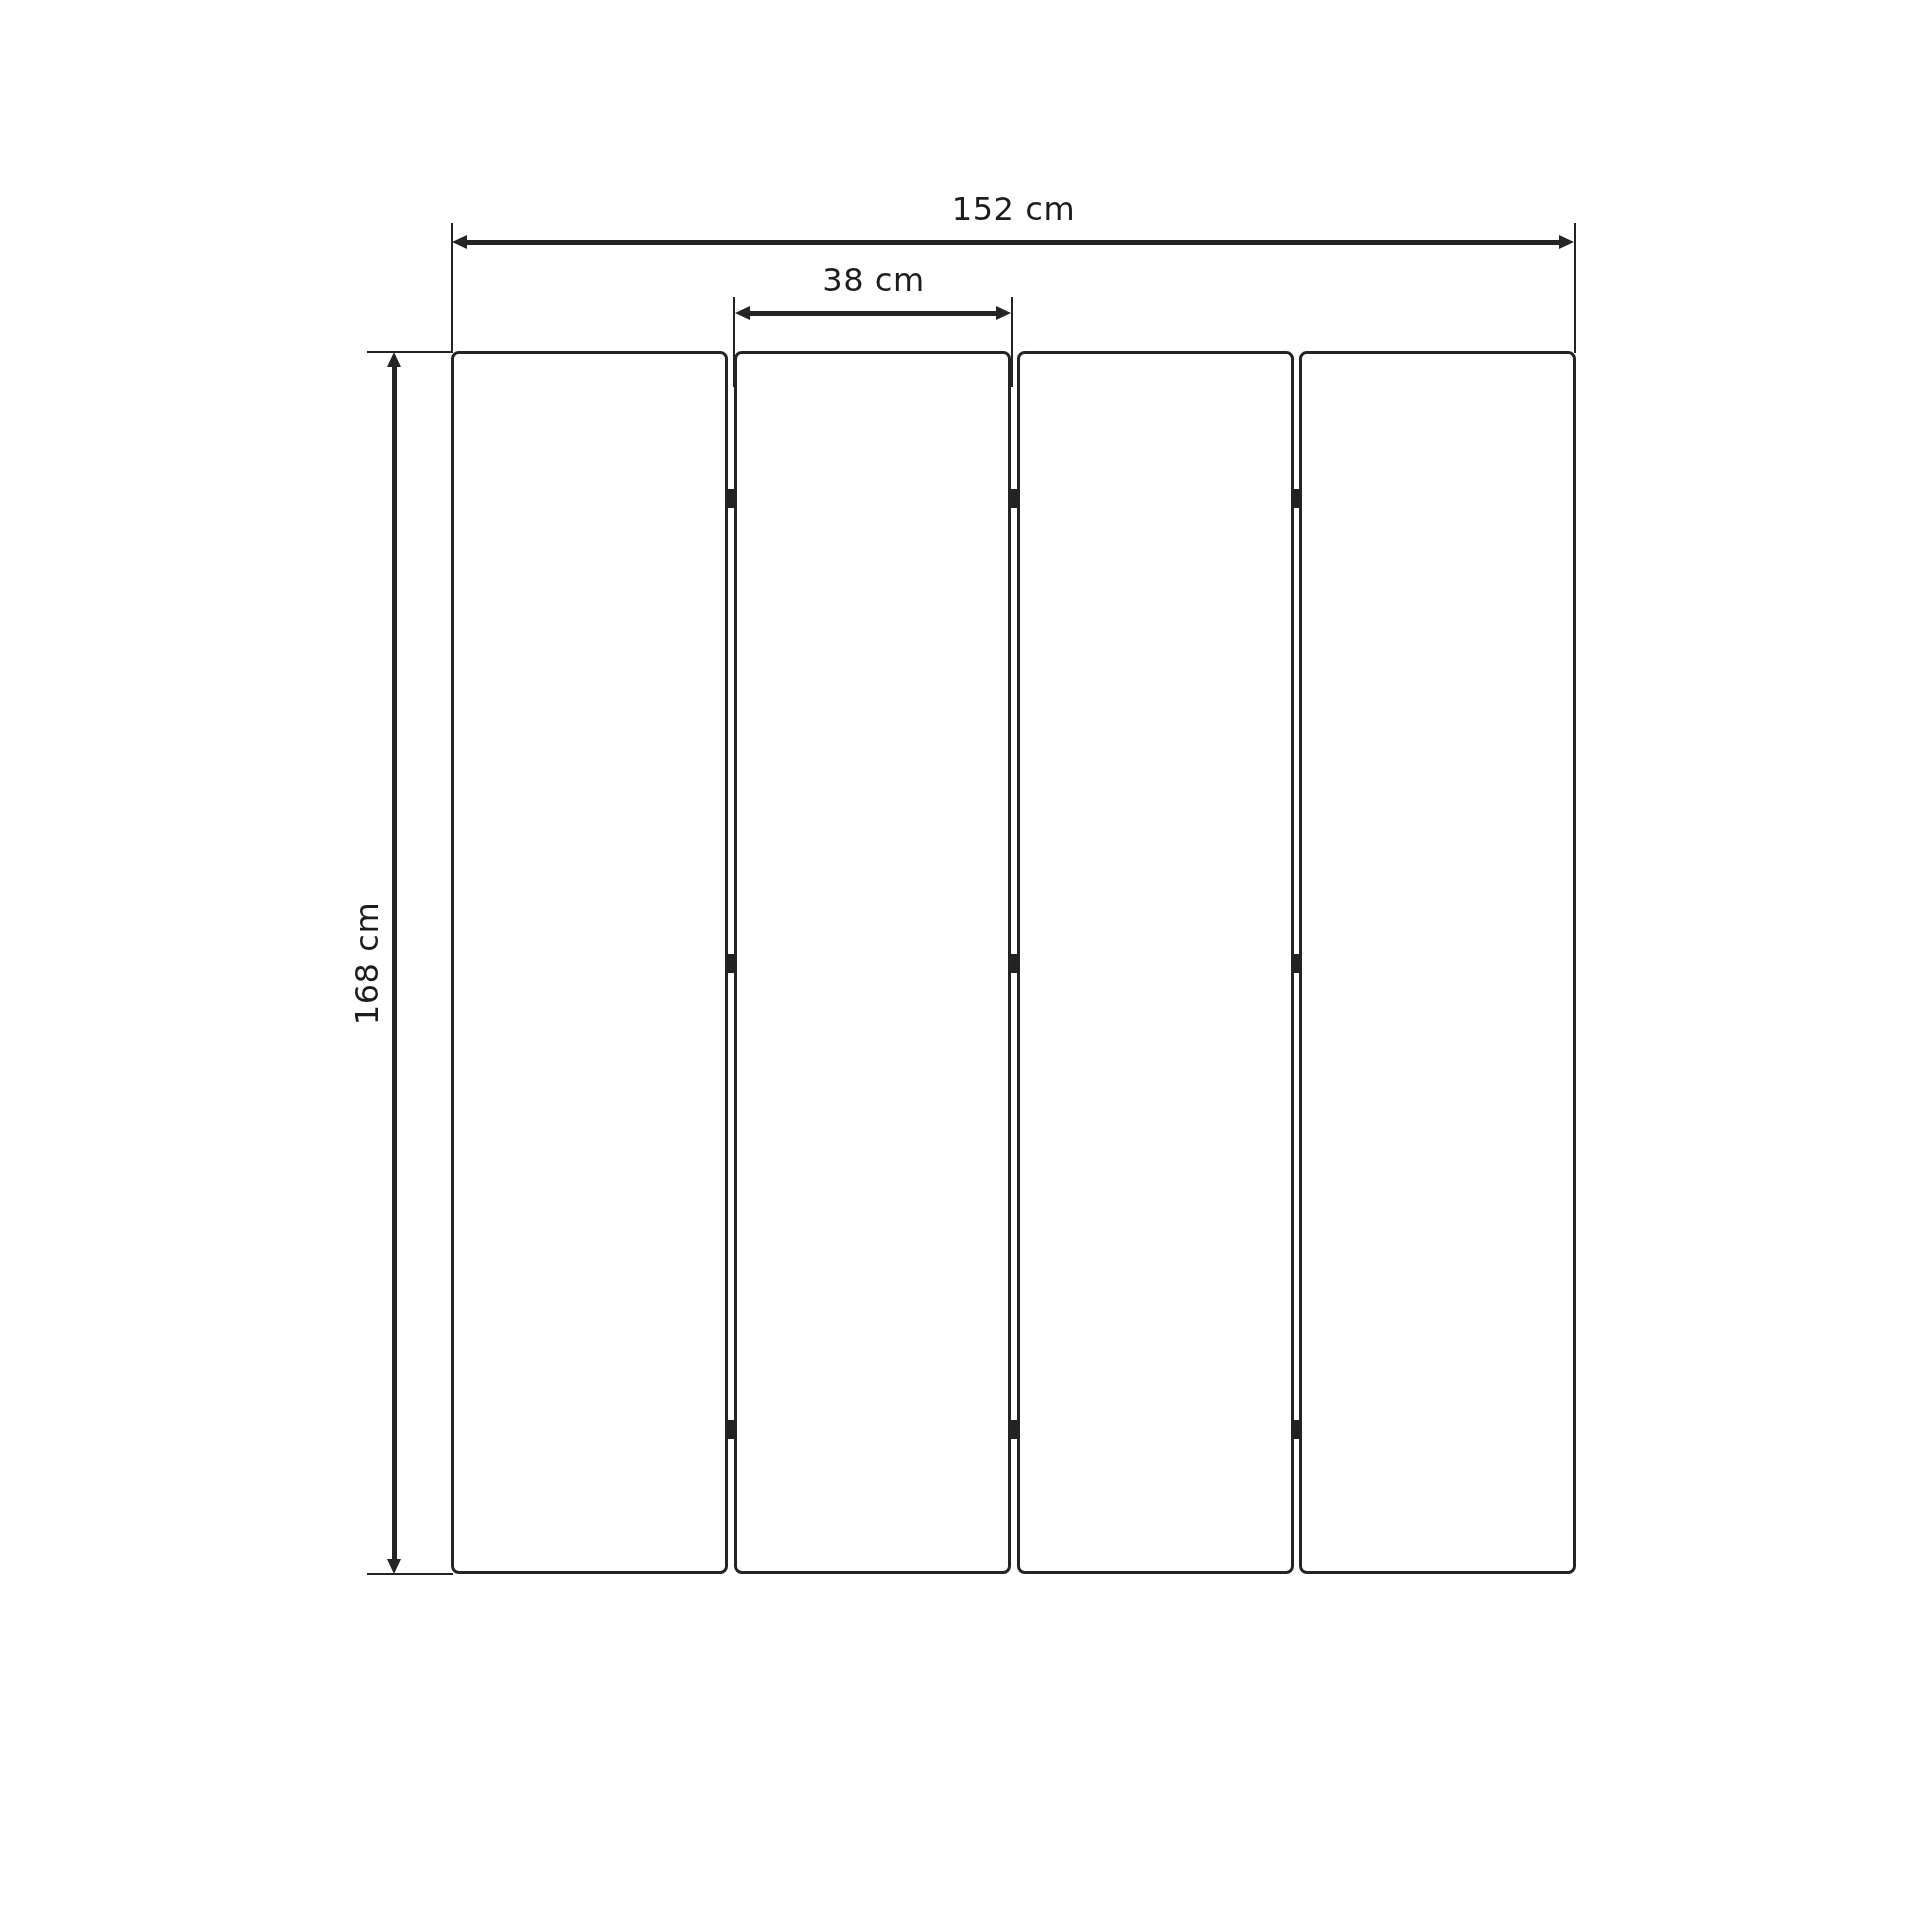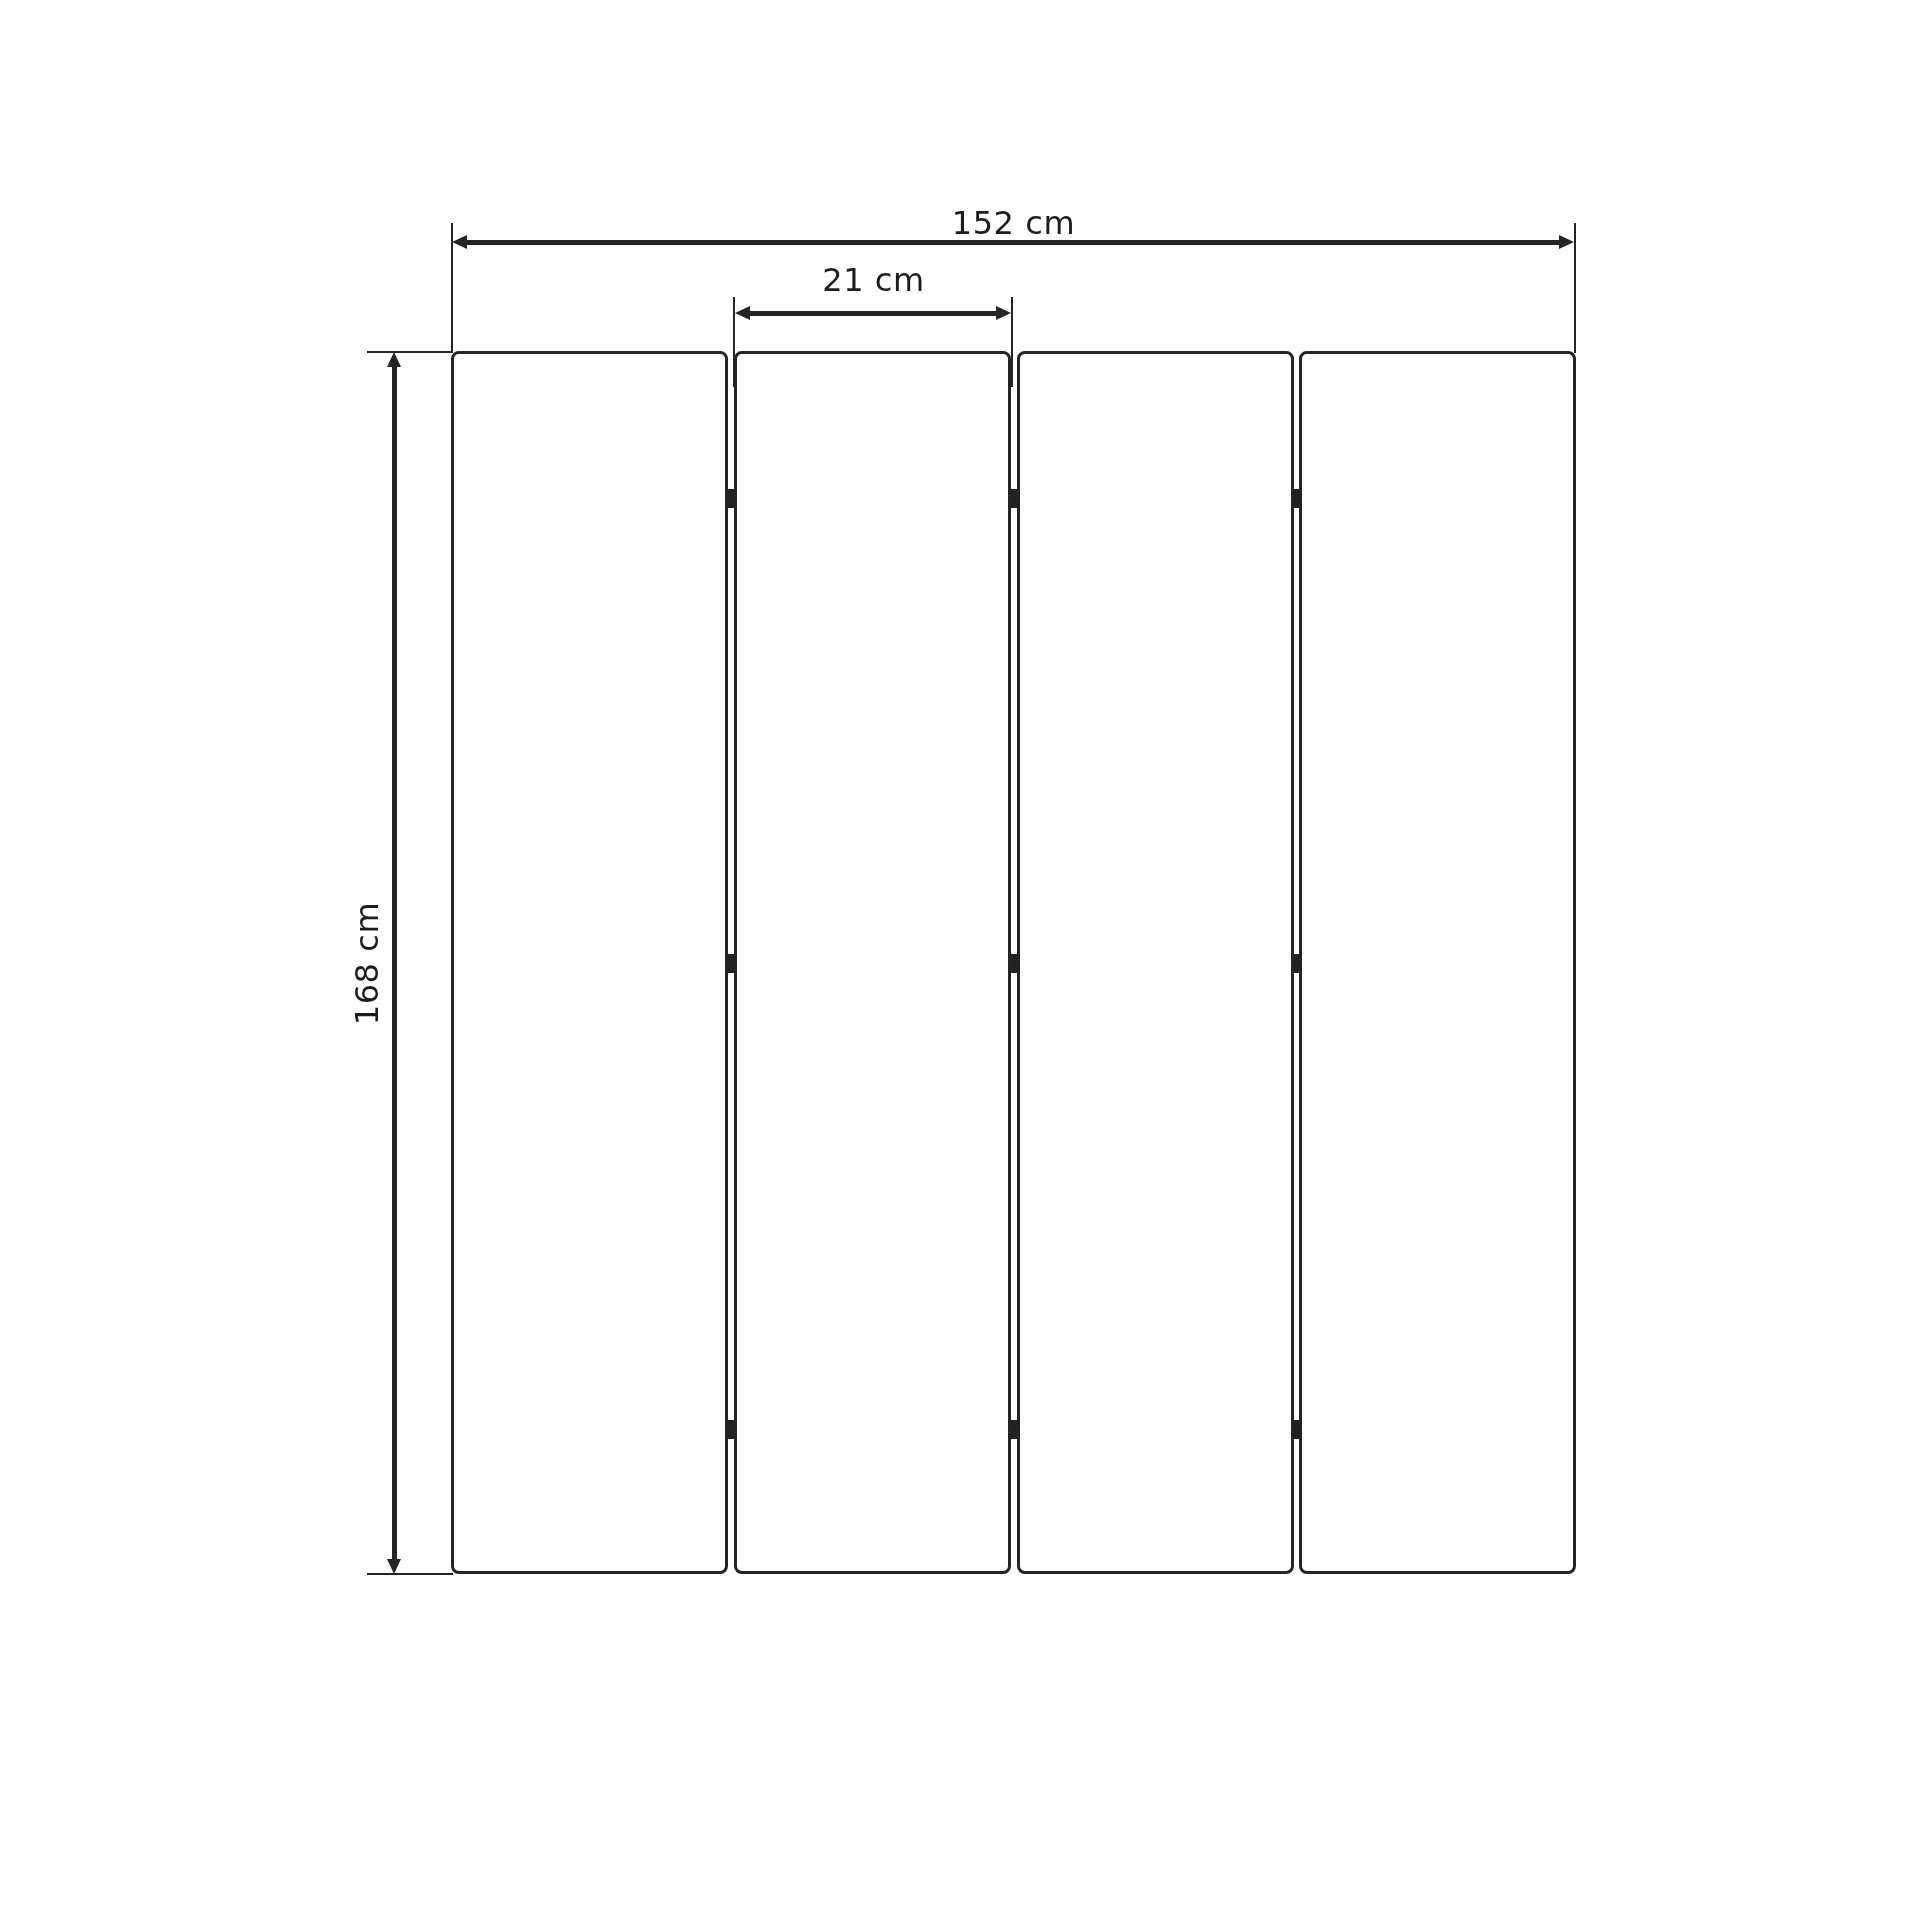--- a/index.html
+++ b/index.html
@@ -64,21 +64,21 @@
     white-space:nowrap;
   }
   .dim-label.rot{transform:rotate(-90deg);}
 
   
   .tw-ext-l{left:451px;top:223px;height:130px;}
   .tw-ext-r{left:1574px;top:223px;height:130px;}
   .tw-shaft{left:464px;top:240px;width:1099px;}
   .tw-ah-l{left:452px;top:235px;}
   .tw-ah-r{left:1559px;top:235px;}
-  .tw-label{left:917px;top:190px;margin-top:14px;}
+  .tw-label{left:917px;top:190px;}
 
   
   .pw-ext-l{left:733px;top:297px;height:90px;}
   .pw-ext-r{left:1011px;top:297px;height:90px;}
   .pw-shaft{left:746px;top:311px;width:254px;}
   .pw-ah-l{left:735px;top:306px;}
   .pw-ah-r{left:996px;top:306px;}
   .pw-label{left:777px;top:261px;}
 
   
@@ -102,21 +102,21 @@
     <div class="ah right tw-ah-r"></div>
     <div class="dim-label tw-label">152 cm</div>
   </div>
 
   <div>
     <div class="ext v pw-ext-l"></div>
     <div class="ext v pw-ext-r"></div>
     <div class="shaft h pw-shaft"></div>
     <div class="ah left pw-ah-l"></div>
     <div class="ah right pw-ah-r"></div>
-    <div class="dim-label pw-label">21 cm</div>
+    <div class="dim-label pw-label">38 cm</div>
   </div>
 
   <div>
     <div class="ext h hg-ext-t"></div>
     <div class="ext h hg-ext-b"></div>
     <div class="shaft v hg-shaft"></div>
     <div class="ah up hg-ah-t"></div>
     <div class="ah down hg-ah-b"></div>
     <div class="dim-label rot hg-label">168 cm</div>
   </div>

